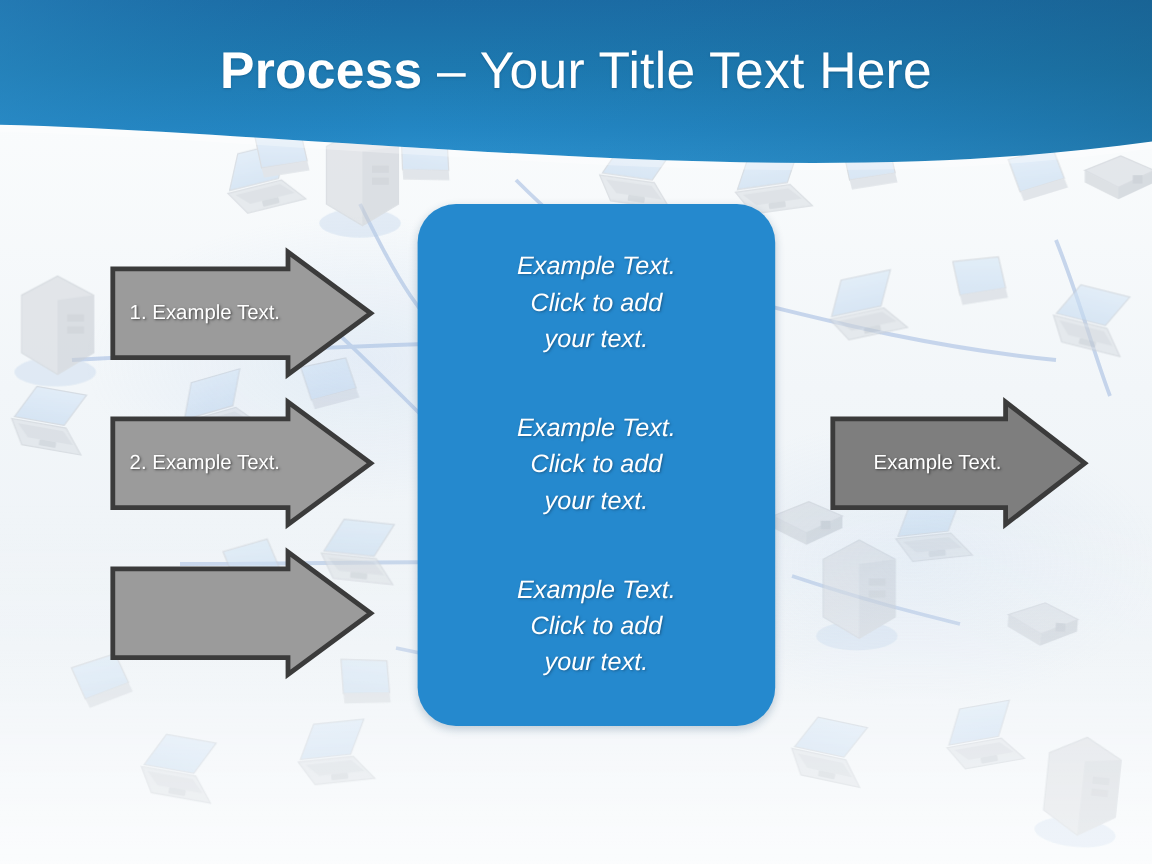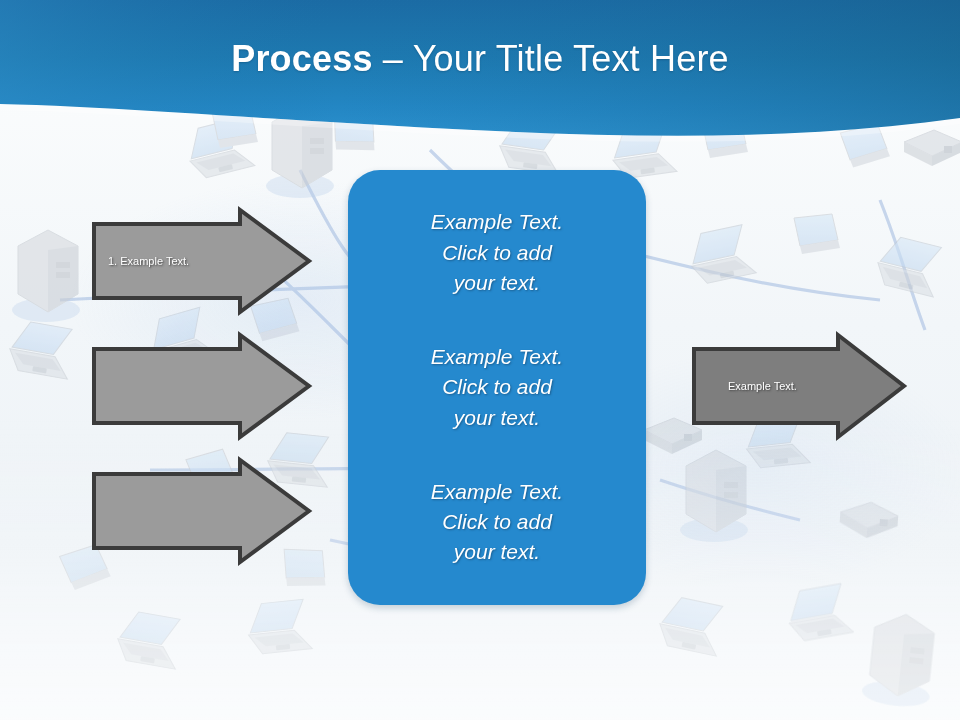--- a/index.html
+++ b/index.html
@@ -16,34 +16,34 @@
   
   #bg-art{position:absolute;inset:0;width:960px;height:720px;}
 
   
   #header-band{position:absolute;top:0;left:0;width:960px;height:150px;}
   #title-wrap{
     position:absolute;top:0;left:0;width:960px;height:118px;
     display:flex;align-items:center;justify-content:center;
   }
   #page-title{
-    font-size:36px;color:#ffffff;letter-spacing:0.2px;white-space:nowrap;
+    font-size:43px;color:#ffffff;letter-spacing:0.2px;white-space:nowrap;
     text-shadow:0 1px 2px rgba(0,40,70,.28);
     text-align:center;
   }
   #page-title .strong{font-weight:bold;}
   #page-title .rest{font-weight:normal;}
 
   
   .arrow{position:absolute;}
   .arrow svg{display:block;overflow:visible;}
   .arrow-label{
     position:absolute;top:0;left:0;height:100%;
     display:flex;align-items:center;
-    color:#ffffff;font-size:11px;white-space:nowrap;
+    color:#ffffff;font-size:17px;white-space:nowrap;
     text-shadow:1px 1px 2px rgba(40,40,40,.75);
     pointer-events:none;
   }
 
   #arrow-1{left:90px;top:206px;width:225px;height:110px;}
   #arrow-2{left:90px;top:331px;width:225px;height:110px;}
   #arrow-3{left:90px;top:456px;width:225px;height:110px;}
   #arrow-1 .arrow-label,#arrow-2 .arrow-label,#arrow-3 .arrow-label{padding-left:18px;}
 
   #arrow-out{left:690px;top:331px;width:220px;height:110px;}
@@ -193,20 +193,21 @@
     <svg viewBox="0 0 225 110" width="225" height="110">
       <path d="M4,18 L150,18 L150,4 L219,55 L150,106 L150,92 L4,92 Z" fill="#9b9b9b" stroke="#3b3b3b" stroke-width="4" stroke-linejoin="miter"></path>
     </svg>
     <div class="arrow-label">1.  Example Text.</div>
   </div>
 
   <div class="arrow" id="arrow-2">
     <svg viewBox="0 0 225 110" width="225" height="110">
       <path d="M4,18 L150,18 L150,4 L219,55 L150,106 L150,92 L4,92 Z" fill="#9b9b9b" stroke="#3b3b3b" stroke-width="4" stroke-linejoin="miter"></path>
     </svg>
+    <div class="arrow-label">2.  Example Text.</div>
   </div>
 
   <div class="arrow" id="arrow-3">
     <svg viewBox="0 0 225 110" width="225" height="110">
       <path d="M4,18 L150,18 L150,4 L219,55 L150,106 L150,92 L4,92 Z" fill="#9b9b9b" stroke="#3b3b3b" stroke-width="4" stroke-linejoin="miter"></path>
     </svg>
   </div>
 
   <div id="center-panel" style="background: rgb(37, 137, 206);">
     <div class="panel-block">

